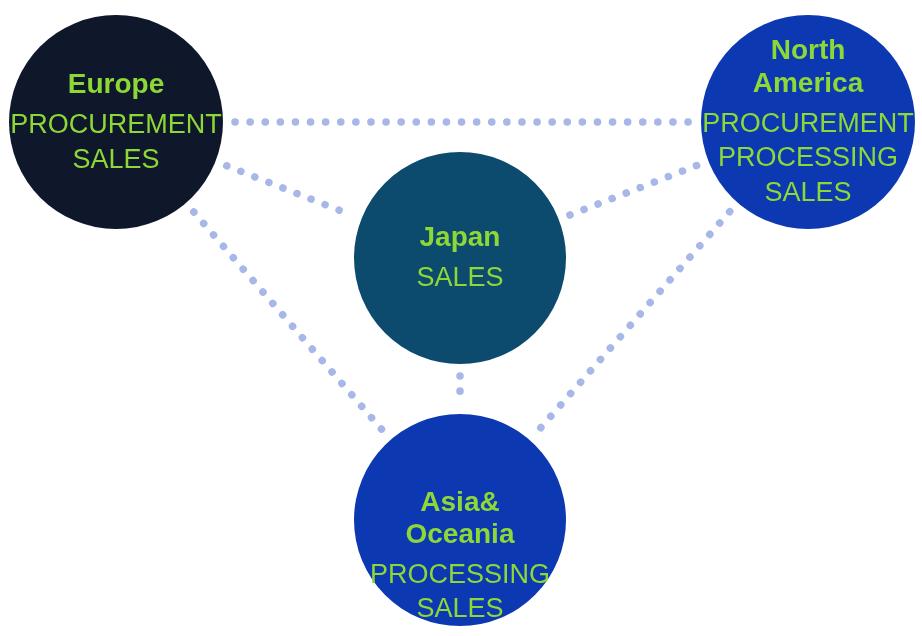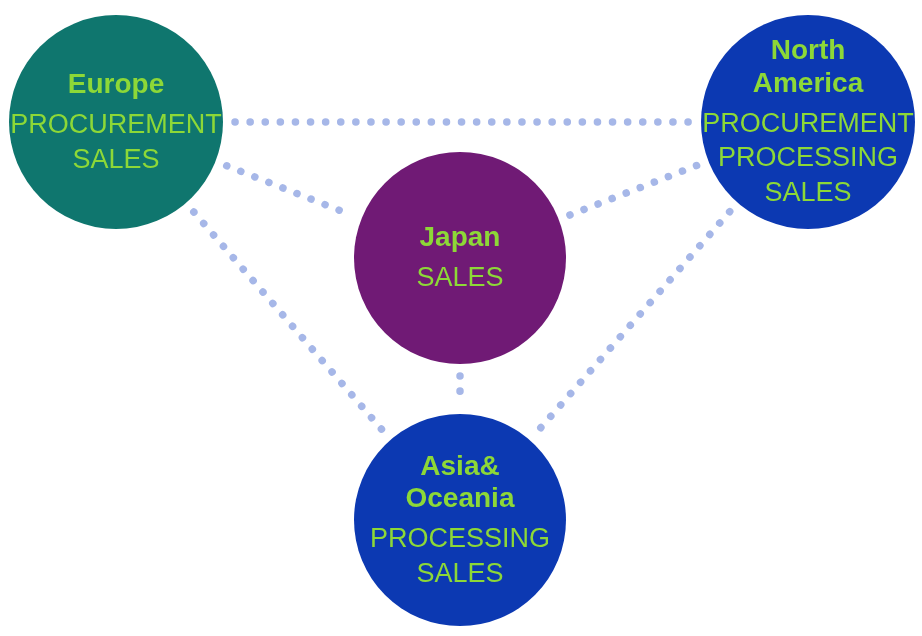--- a/index.html
+++ b/index.html
@@ -54,37 +54,37 @@
 
   <svg class="edge-layer" id="edge-layer" viewBox="0 0 922 636" xmlns="http://www.w3.org/2000/svg">
       <line x1="235.0" y1="122.0" x2="689.0" y2="122.0" stroke="#a6b7e8" stroke-width="7.5" stroke-linecap="round" stroke-dasharray="0.1 15"></line>
       <line x1="226.7" y1="165.8" x2="350.3" y2="214.6" stroke="#a6b7e8" stroke-width="7.5" stroke-linecap="round" stroke-dasharray="0.1 15"></line>
       <line x1="193.8" y1="212.0" x2="382.8" y2="430.7" stroke="#a6b7e8" stroke-width="7.5" stroke-linecap="round" stroke-dasharray="0.1 15"></line>
       <line x1="569.9" y1="215.0" x2="697.2" y2="165.3" stroke="#a6b7e8" stroke-width="7.5" stroke-linecap="round" stroke-dasharray="0.1 15"></line>
       <line x1="460.0" y1="376.0" x2="460.0" y2="402.0" stroke="#a6b7e8" stroke-width="7.5" stroke-linecap="round" stroke-dasharray="0.1 15"></line>
       <line x1="729.7" y1="211.6" x2="537.7" y2="431.2" stroke="#a6b7e8" stroke-width="7.5" stroke-linecap="round" stroke-dasharray="0.1 15"></line>
     </svg>
 
-  <div class="node" style="left: 9px; top: 15px; height: 214px; width: 214px; background: #0f766e; color: rgb(141, 216, 55);">
+  <div class="node" style="left: 9px; top: 15px; height: 214px; width: 214px; background: #0f172a; color: rgb(141, 216, 55);">
     <div class="title">Europe</div>
     <div class="fn">PROCUREMENT</div>
     <div class="fn">SALES</div>
   </div>
 
   <div class="node" style="left: 701px; top: 15px; height: 214px; width: 214px; background: rgb(12, 57, 178); color: rgb(141, 216, 55);">
     <div class="title">North America</div>
     <div class="fn">PROCUREMENT</div>
     <div class="fn">PROCESSING</div>
     <div class="fn">SALES</div>
   </div>
 
-  <div class="node" style="left: 354px; top: 152px; height: 212px; width: 212px; background: #701a75; color: rgb(141, 216, 55);">
+  <div class="node" style="left: 354px; top: 152px; height: 212px; width: 212px; background: #0c4a6e; color: rgb(141, 216, 55);">
     <div class="title">Japan</div>
     <div class="fn">SALES</div>
   </div>
 
-  <div class="node" style="left: 354px; top: 414px; height: 212px; width: 212px; background: rgb(12, 57, 178); color: rgb(141, 216, 55);">
+  <div class="node" style="left: 354px; top: 414px; height: 212px; width: 212px; background: rgb(12, 57, 178); color: rgb(141, 216, 55); justify-content: flex-end;">
     <div class="title">Asia&amp; Oceania</div>
     <div class="fn">PROCESSING</div>
     <div class="fn">SALES</div>
   </div>
 
 </div>
 
 </body></html>

